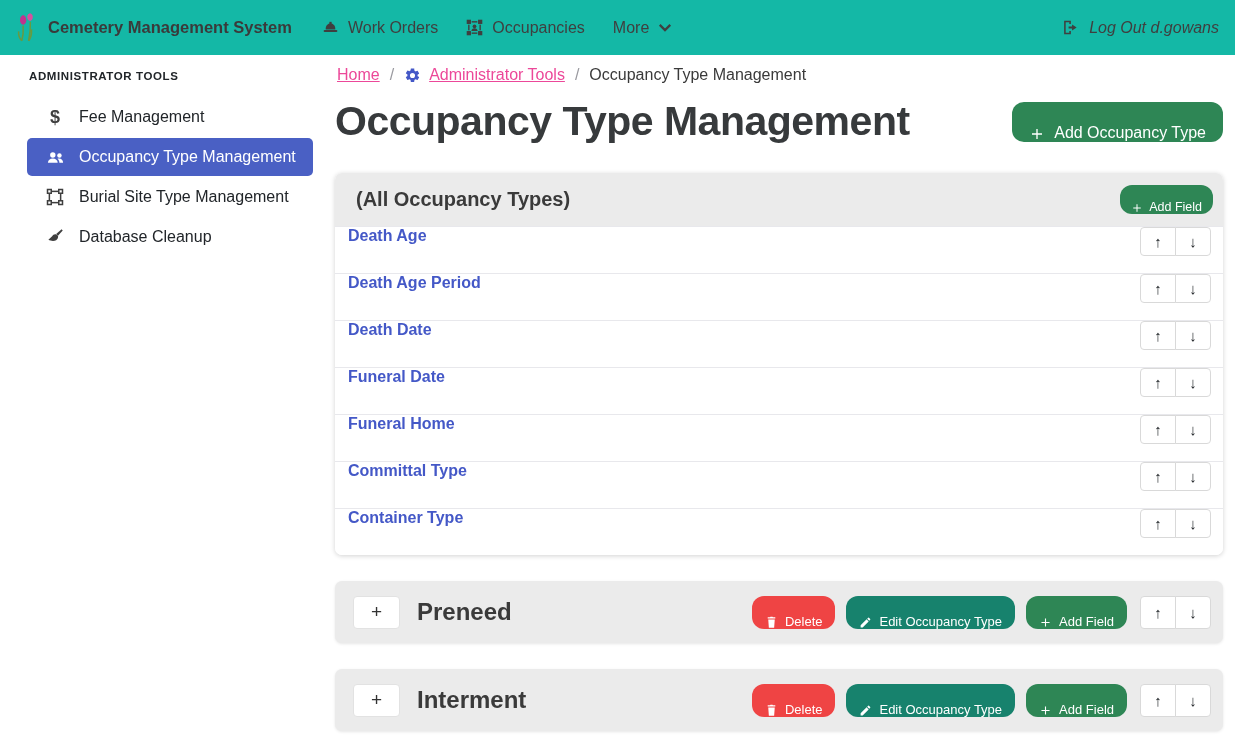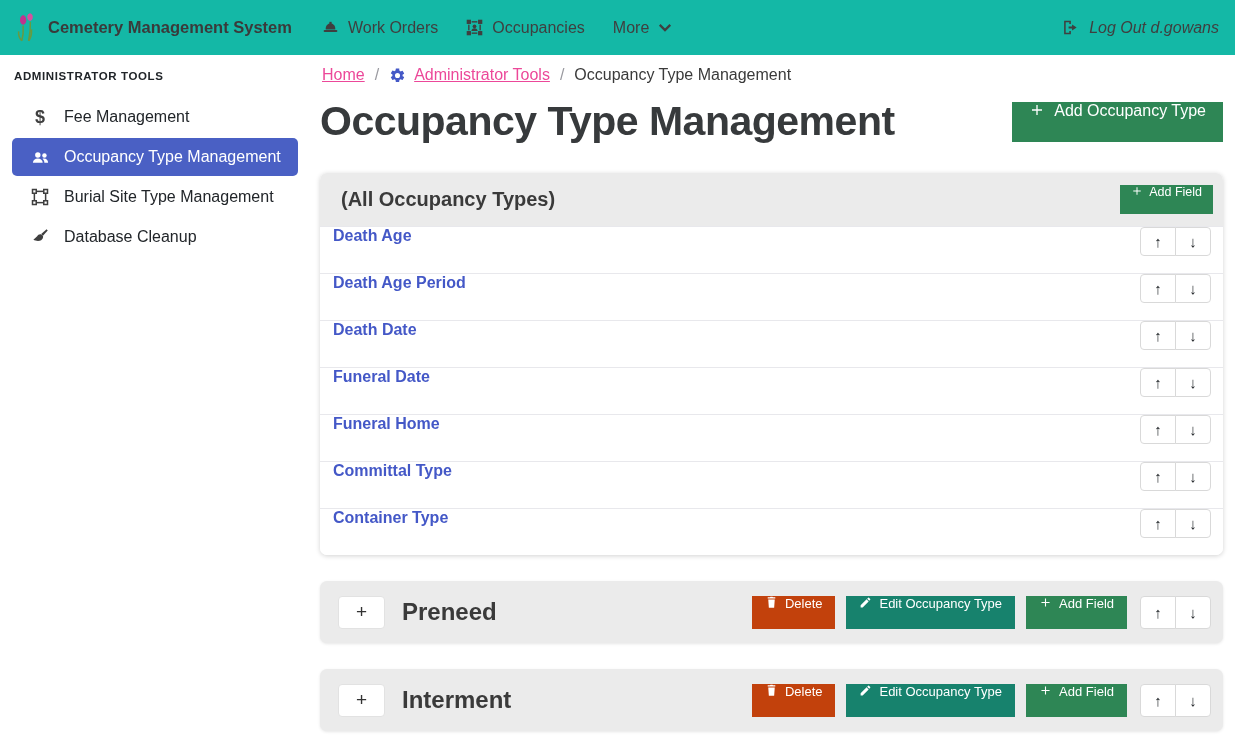--- a/index.html
+++ b/index.html
@@ -9,21 +9,21 @@
   
   .navbar { height:55px; background:#14b8a6; display:flex; align-items:center; padding:0 16px; }
   .brand { display:flex; align-items:center; gap:11px; cursor:pointer; }
   .brand-text { font-size:16.5px; font-weight:700; color:#3a3a3a; }
   .nav-links { display:flex; align-items:center; margin-left:30px; gap:28px; }
   .nav-link { display:flex; align-items:center; gap:9px; font-size:16px; color:#3f3f3f; cursor:pointer; }
   .nav-spacer { flex:1; }
   .logout { display:flex; align-items:center; gap:10px; font-size:16px; color:#3f3f3f; cursor:pointer;font-style:italic; }
 
   
-  .content { display:flex; height:683px; }
+  .content { display:flex; height:683px;padding-left:15px; }
   .sidebar { width:310px; padding:10px 12px 0 12px; flex:0 0 310px; }
   .sidebar-header { font-size:11.5px; font-weight:700; letter-spacing:.6px; text-transform:uppercase;
     color:#212529; margin:5px 0 16px 2px; }
   .side-item { display:flex; align-items:center; gap:13px; height:38px; margin-bottom:2px;
     padding:0 8px 0 17px; border-radius:5px; font-size:16px; color:#212529; cursor:pointer; }
   .side-item .ic { width:22px; display:flex; justify-content:center; }
   .side-item.active { background:#4a60c4; color:#fff; }
   .dollar { font-size:18px; font-weight:700; color:#3f3f3f; }
 
   .main { flex:1; padding:11px 12px 0 10px; }
@@ -31,25 +31,25 @@
   
   .breadcrumb { display:flex; align-items:center; gap:10px; font-size:16px; margin-left:2px; }
   .crumb-link { color:#ec4899; cursor:pointer; display:flex; align-items:flex-end; gap:8px;text-decoration:underline; }
   .crumb-sep { color:#9a9aa0; }
   .crumb-current { color:#3a3a3a; }
 
   
   .title-row { display:flex; align-items:center; justify-content:space-between; margin-top:14px; }
   h1.page-title { font-size:41px; font-weight:600; color:#373a3c; letter-spacing:-0.5px; }
 
-  .btn { display:inline-flex; align-items:flex-start; justify-content:center; gap:9px; border:none;
-    border-radius:0; color:#fff; cursor:pointer; font-family:inherit; white-space:nowrap; }
+  .btn { display:inline-flex; align-items:flex-end; justify-content:center; gap:9px; border:none;
+    border-radius:12px; color:#fff; cursor:pointer; font-family:inherit; white-space:nowrap; }
   .btn-green { background:#2e8655; }
   .btn-teal  { background:#17826d; }
-  .btn-red   { background:#c2410c; }
+  .btn-red   { background:#ef4444; }
   .btn-lg { font-size:16px; height:40px; padding:0 17px; }
   .btn-sm { font-size:12.5px; height:29px; padding:0 11px; gap:6px; }
   .btn-md { font-size:13px; height:33px; padding:0 13px; gap:7px; }
 
   
   .card { margin-top:28px; border-radius:7px; background:#fff;
     box-shadow:0 1px 5px rgba(0,0,0,.18); overflow:hidden; }
   .card-header { background:#ebebeb; height:53px; display:flex; align-items:center;
     justify-content:space-between; padding:0 10px 0 21px; }
   .card-title { font-size:20px; font-weight:600; color:#3a3a3a; }

